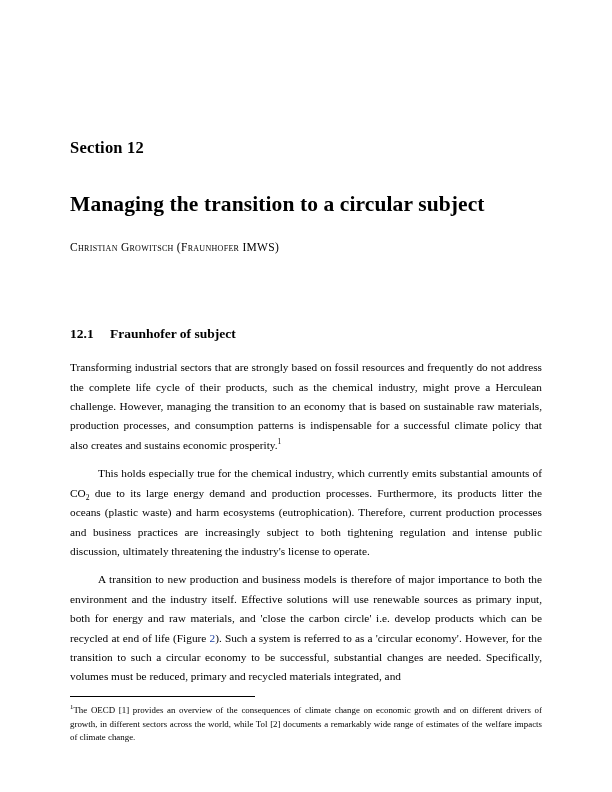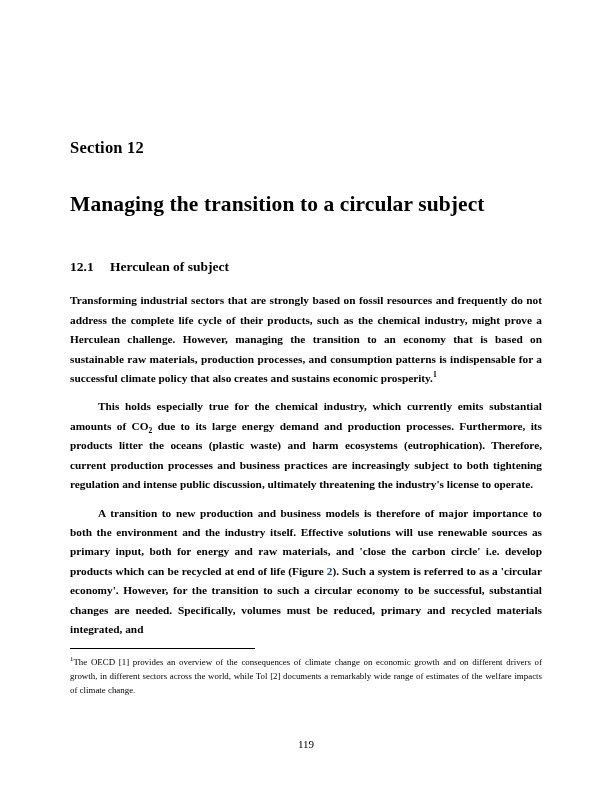--- a/index.html
+++ b/index.html
@@ -51,28 +51,28 @@
     white-space: nowrap;
   }
   .subsection {
     font-size: 13.5px;
     font-weight: bold;
     margin: 38px 0 16px 0;
   }
   .subsection .num {
     display: inline-block;
     min-width: 40px;
+    margin-top: 31px;
   }
   p.body {
     font-size: 11.3px;
     line-height: 1.72;
     text-align: justify;
     margin: 0 0 9px 0;
     text-indent: 0;
-    font-weight: bold;
   }
   p.body.indent {
     text-indent: 28px;
   }
   sup {
     font-size: 7.6px;
     vertical-align: super;
     line-height: 0;
   }
   sub {
@@ -113,32 +113,32 @@
 <body>
 
 <div class="page">
   <div class="content">
 
     <div class="section-label">Section 12</div>
 
     <h1 class="chapter-title">Managing the transition to a circular subject</h1>
 
     <div class="authors">
+      <div class="author-line">Christian Growitsch (Fraunhofer IMWS)</div>
     </div>
 
     <div class="subsection">
-      <span class="num">12.1</span><span>Herculean of subject</span>
+      <span class="num">12.1</span><span>Fraunhofer of subject</span>
     </div>
 
     <p class="body"><span>Transforming industrial sectors that are strongly based on fossil resources and frequently do not address the complete life cycle of their products, such as the chemical industry, might prove a Herculean challenge. However, managing the transition to an economy that is based on sustainable raw materials, production processes, and consumption patterns is indispensable for a successful climate policy that also creates and sustains economic prosperity.</span><sup>1</sup></p>
 
     <p class="body indent"><span>This holds especially true for the chemical industry, which currently emits substantial amounts of CO</span><sub>2</sub><span> due to its large energy demand and production processes. Furthermore, its products litter the oceans (plastic waste) and harm ecosystems (eutrophication). Therefore, current production processes and business practices are increasingly subject to both tightening regulation and intense public discussion, ultimately threatening the industry's license to operate.</span></p>
 
     <p class="body indent"><span>A transition to new production and business models is therefore of major importance to both the environment and the industry itself. Effective solutions will use renewable sources as primary input, both for energy and raw materials, and 'close the carbon circle' i.e. develop products which can be recycled at end of life (Figure </span><span class="figref">2</span><span>).  Such a system is referred to as a 'circular economy'. However, for the transition to such a circular economy to be successful, substantial changes are needed.  Specifically, volumes must be reduced, primary and recycled materials integrated, and</span></p>
 
     <div class="footnote-rule"></div>
 
     <p class="footnote"><span class="fnmark">1</span><span>The OECD [1] provides an overview of the consequences of climate change on economic growth and on different drivers of growth, in different sectors across the world, while Tol [2] documents a remarkably wide range of estimates of the welfare impacts of climate change.</span></p>
 
   </div>
 
-  <div class="page-number">119</div>
 </div>
 
 </body></html>

